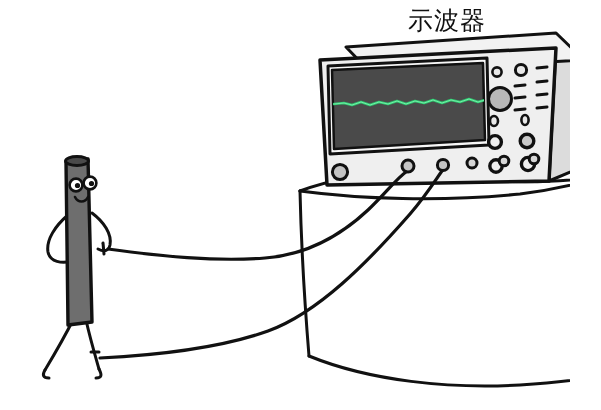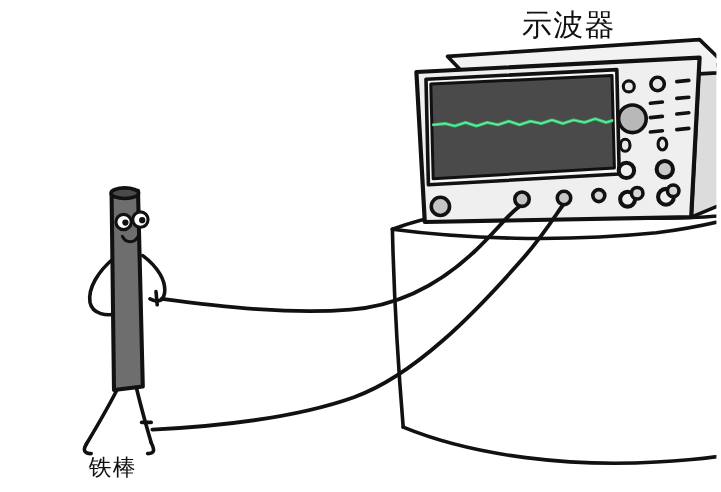--- a/index.html
+++ b/index.html
@@ -9,21 +9,20 @@
   }
   body {
     font-family: "DejaVu Sans", "Liberation Sans", sans-serif;
   }
   #scene {
     position: relative;
     width: 570px;
     height: 410px;
     background: #ffffff;
     overflow: hidden;
-    margin-left: 27px;
   }
   #scene svg {
     position: absolute;
     left: 0;
     top: 0;
   }
   .label {
     position: absolute;
     color: #111111;
     font-family: "DejaVu Sans", "Liberation Sans", sans-serif;
@@ -153,15 +152,14 @@
         <circle cx="77.5" cy="185.5" r="2.6" fill="#111111"></circle>
         <circle cx="91.5" cy="183.5" r="2.6" fill="#111111"></circle>
         <path d="M 75,197 C 78,203 85,203 88,197" fill="none" stroke="#111111" stroke-width="2.6" stroke-linecap="round"></path>
       </g>
     </g>
 
   </svg>
 
   <div class="label" id="label-oscilloscope">示波器</div>
 
-  <div class="label" id="label-ironrod">铁棒</div>
 
 </div>
 
 </body></html>

